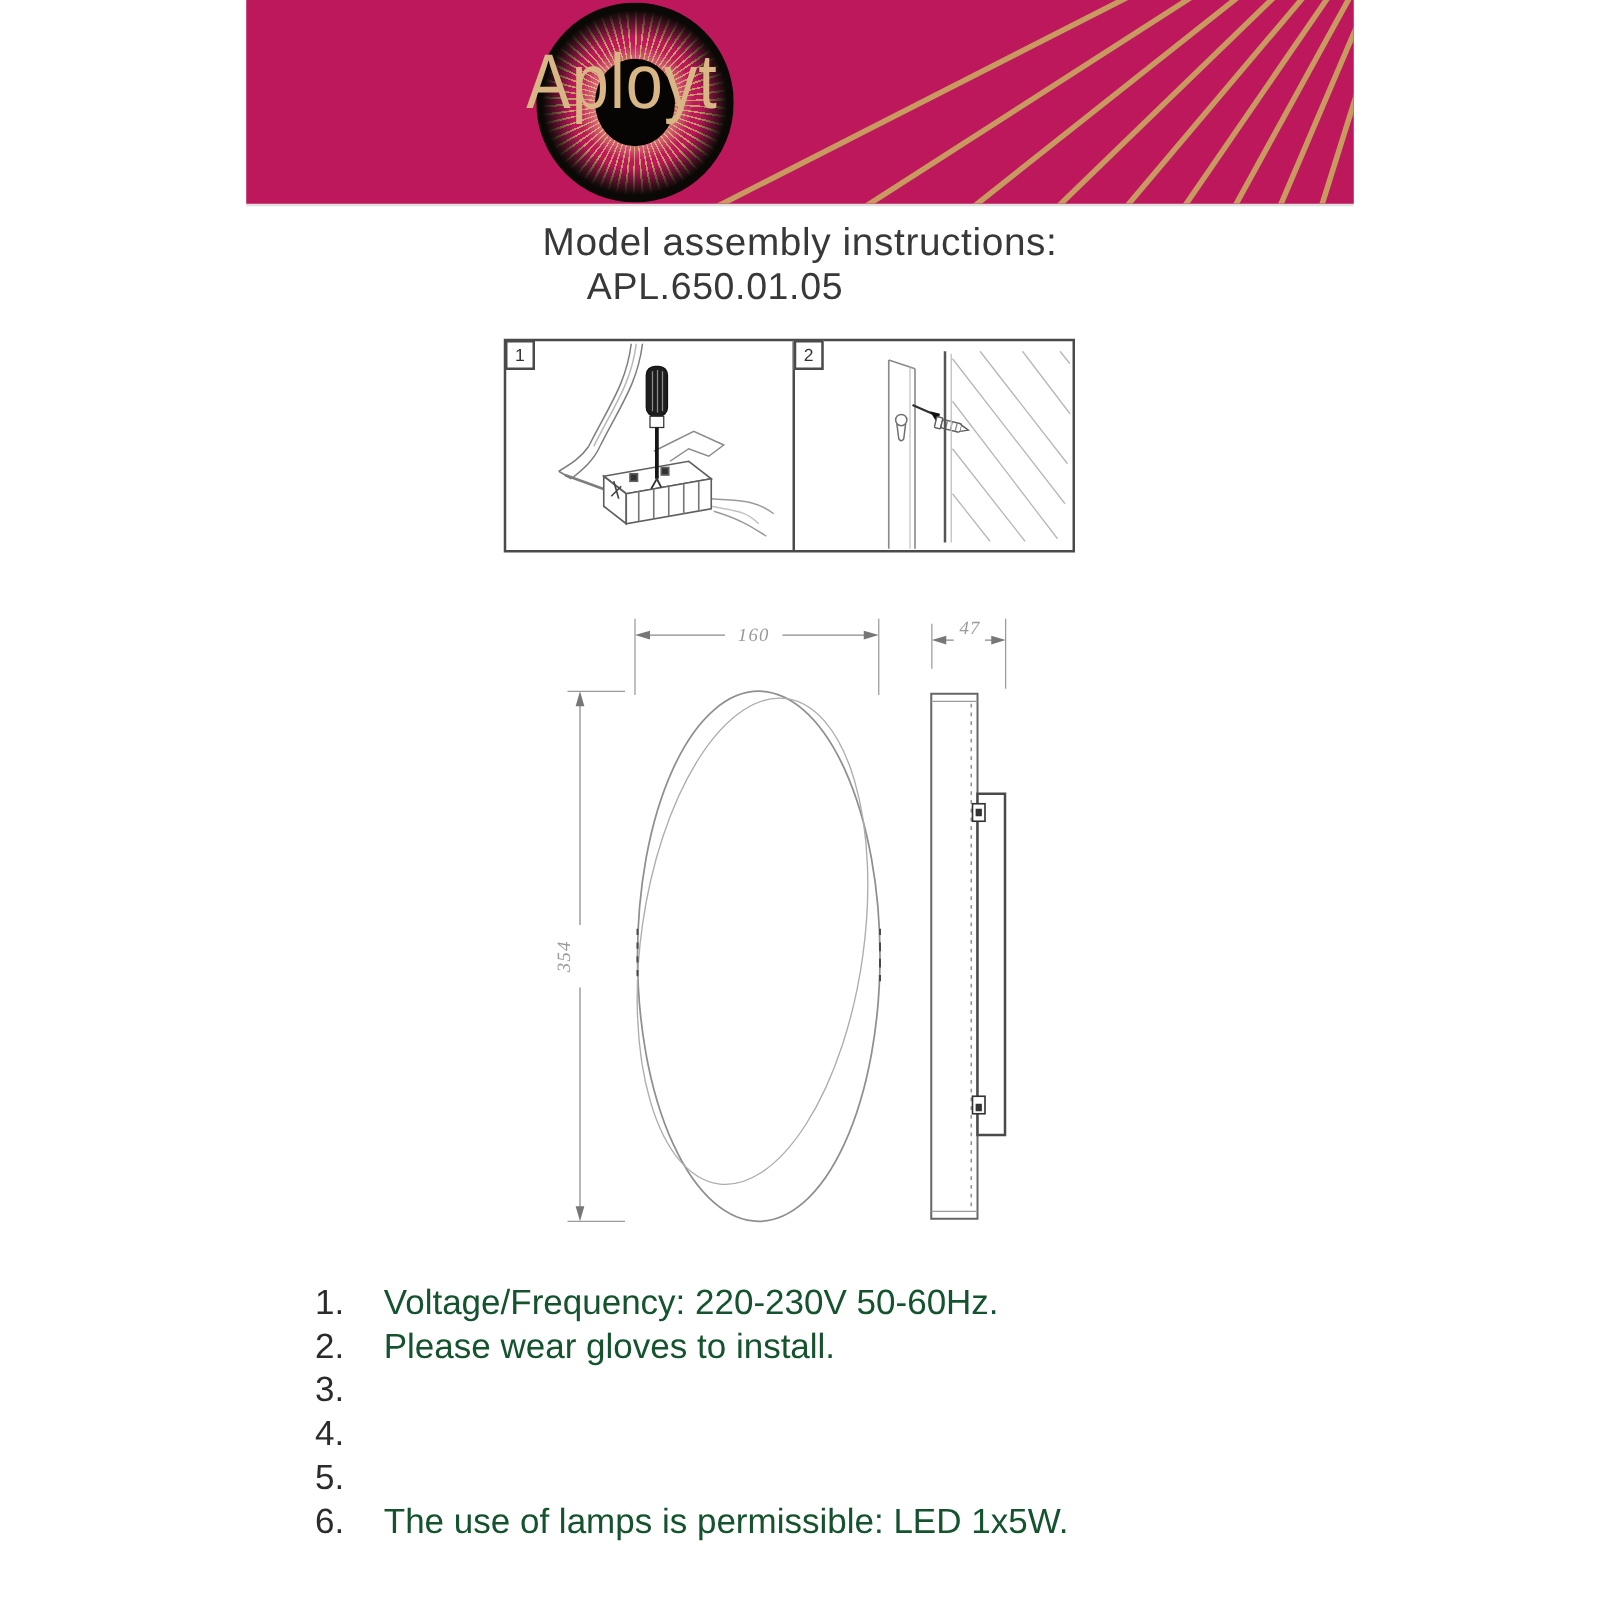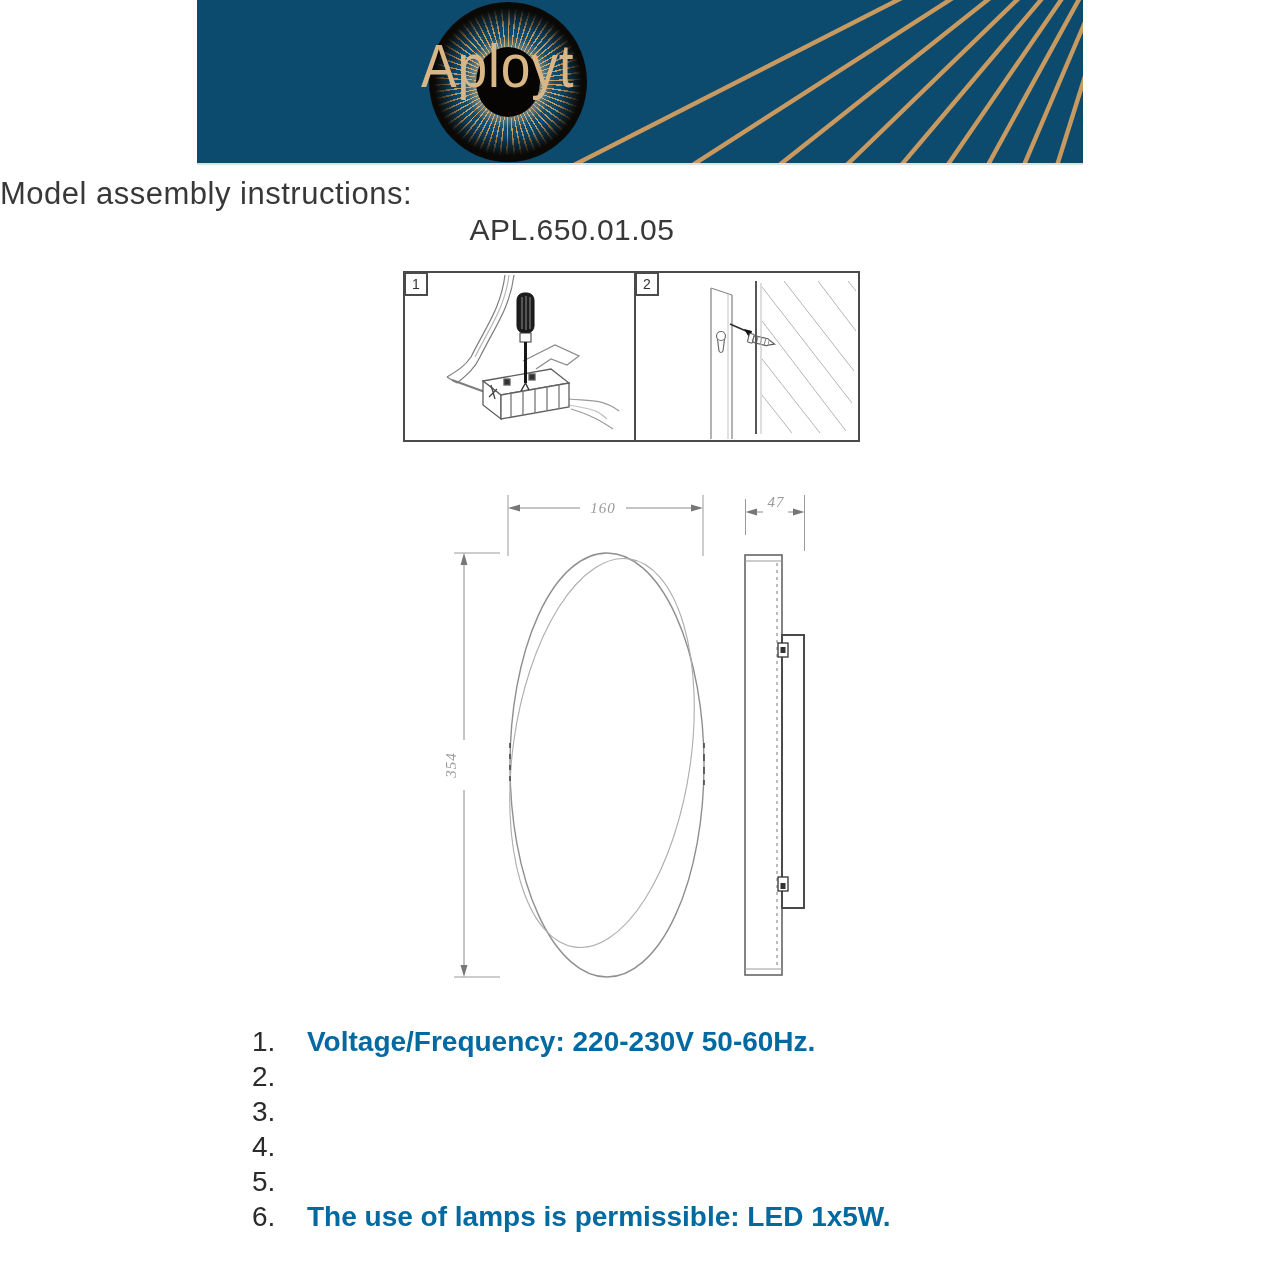--- a/index.html
+++ b/index.html
@@ -1,55 +1,55 @@
 <!DOCTYPE html>
 <html><head>
 <meta charset="utf-8">
 <style>
   html,body{margin:0;padding:0;}
   body{width:1280px;height:1280px;background:#ffffff;position:relative;overflow:hidden;
        font-family:"Liberation Sans",sans-serif;color:#2b2b2b;}
   .abs{position:absolute;}
 
   
-  .banner{left:197px;top:0;width:886px;height:163px;background:#0c4a6e;overflow:hidden;
+  .banner{left:197px;top:0;width:886px;height:163px;background:#be185d;overflow:hidden;
           box-shadow:0 2px 0 rgba(0,0,0,0.12);}
   .sunburst{position:absolute;left:232px;top:2px;width:158px;height:160px;border-radius:50%;
     background:
       radial-gradient(circle, rgba(250,215,160,0) 25px, rgba(248,212,156,0.55) 31px, rgba(250,215,160,0) 47px),
       radial-gradient(circle, rgba(12,9,6,0) 52px, #0b0906 74px),
       repeating-conic-gradient(#c59c63 0deg 1.5deg, rgba(12,9,6,0) 1.5deg 5.45deg);}
   .sunburst-core{position:absolute;left:47px;top:45px;width:64px;height:70px;border-radius:50%;background:#070503;}
   .brand{position:absolute;left:224px;top:30px;font-size:62px;font-weight:300;color:#d9b685;
          letter-spacing:1px;transform:scaleX(0.86);transform-origin:left center;}
   .banner-rays{position:absolute;left:0;top:0;width:886px;height:163px;}
 
   
-  .title-line1{left:0;top:176px;width:1280px;font-size:31px;color:#383838;letter-spacing:0.5px;}
+  .title-line1{left:0;top:176px;width:1280px;text-align:center;font-size:31px;color:#383838;letter-spacing:0.5px;}
   .title-line2{left:0;top:213px;width:1144px;text-align:center;font-size:30px;color:#383838;letter-spacing:0.5px;}
 
   
   .panels{left:403px;top:271px;width:457px;height:171px;border:2px solid #4a4a4a;display:flex;box-sizing:border-box;}
   .panel{position:relative;height:100%;box-sizing:border-box;}
   .panel1{width:232px;border-right:2px solid #4a4a4a;}
   .panel2{width:223px;}
   .panel-num{position:absolute;left:-1px;top:-1px;width:24px;height:24px;border:2px solid #4a4a4a;
              box-sizing:border-box;font-size:14px;color:#333;display:flex;align-items:center;justify-content:center;
              background:#fff;z-index:2;}
   .panel svg{position:absolute;left:0;top:0;}
 
   
   .dim-svg{left:430px;top:485px;}
   .dim-label{font-family:"Liberation Serif",serif;font-style:italic;fill:#9a9a9a;font-size:15px;letter-spacing:1px;}
 
   
   .instructions{left:252px;top:1026px;width:860px;}
   .instr-row{display:flex;height:35px;align-items:flex-start;}
   .instr-num{width:55px;font-size:28px;color:#2b2b2b;flex:none;}
-  .instr-text{font-size:28px;color:#0369a1;white-space:nowrap;font-weight:bold;}
+  .instr-text{font-size:28px;color:#14532d;white-space:nowrap;}
 </style>
 </head>
 <body>
 
 <div class="abs banner">
   <div class="sunburst">
     <div class="sunburst-core"></div>
   </div>
   <div class="brand">Aployt</div>
   <svg class="banner-rays" width="886" height="163" viewBox="0 0 886 163">
@@ -207,20 +207,21 @@
   </g>
 </svg>
 
 <div class="abs instructions">
   <div class="instr-row">
     <div class="instr-num">1.</div>
     <div class="instr-text">Voltage/Frequency: 220-230V 50-60Hz.</div>
   </div>
   <div class="instr-row">
     <div class="instr-num">2.</div>
+    <div class="instr-text">Please wear gloves to install.</div>
   </div>
   <div class="instr-row">
     <div class="instr-num">3.</div>
   </div>
   <div class="instr-row">
     <div class="instr-num">4.</div>
   </div>
   <div class="instr-row">
     <div class="instr-num">5.</div>
   </div>

